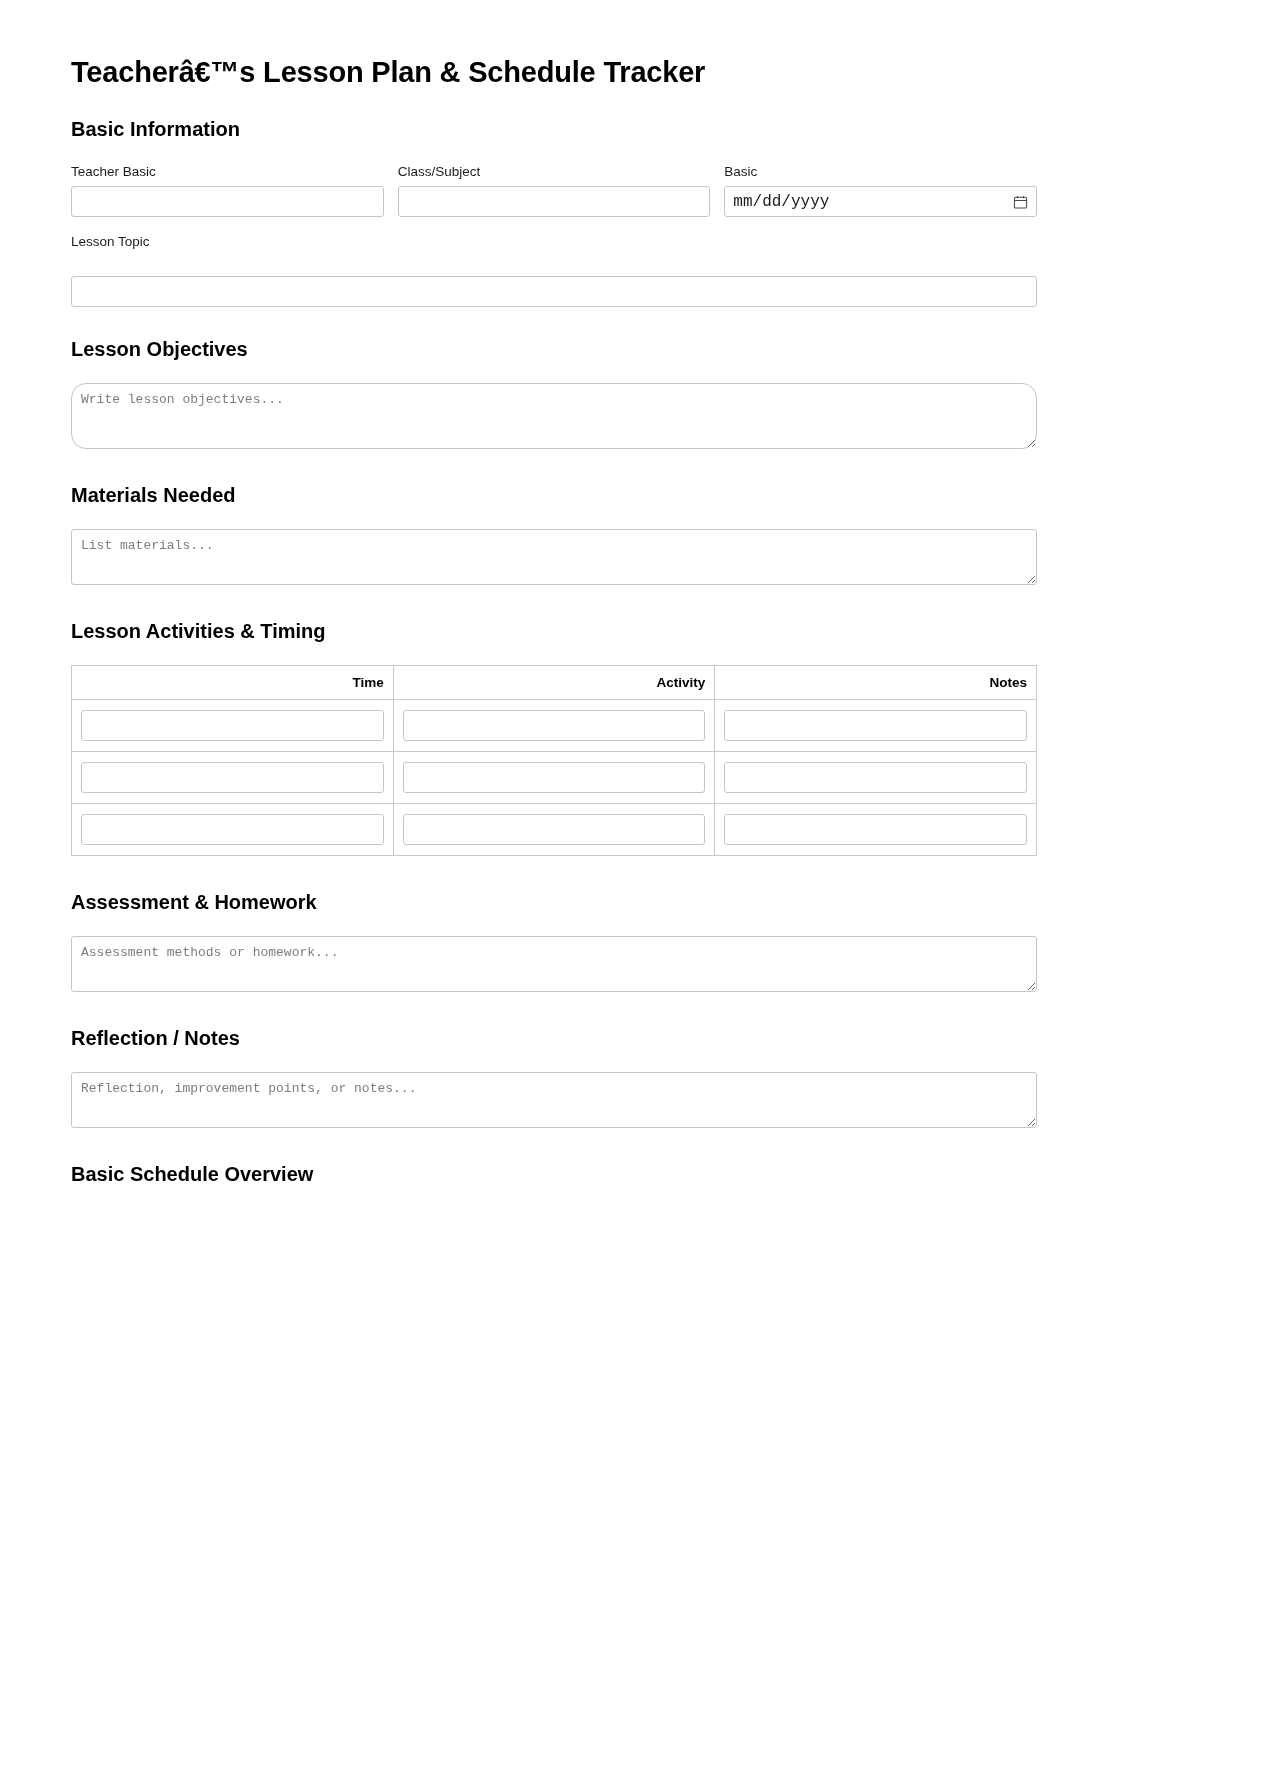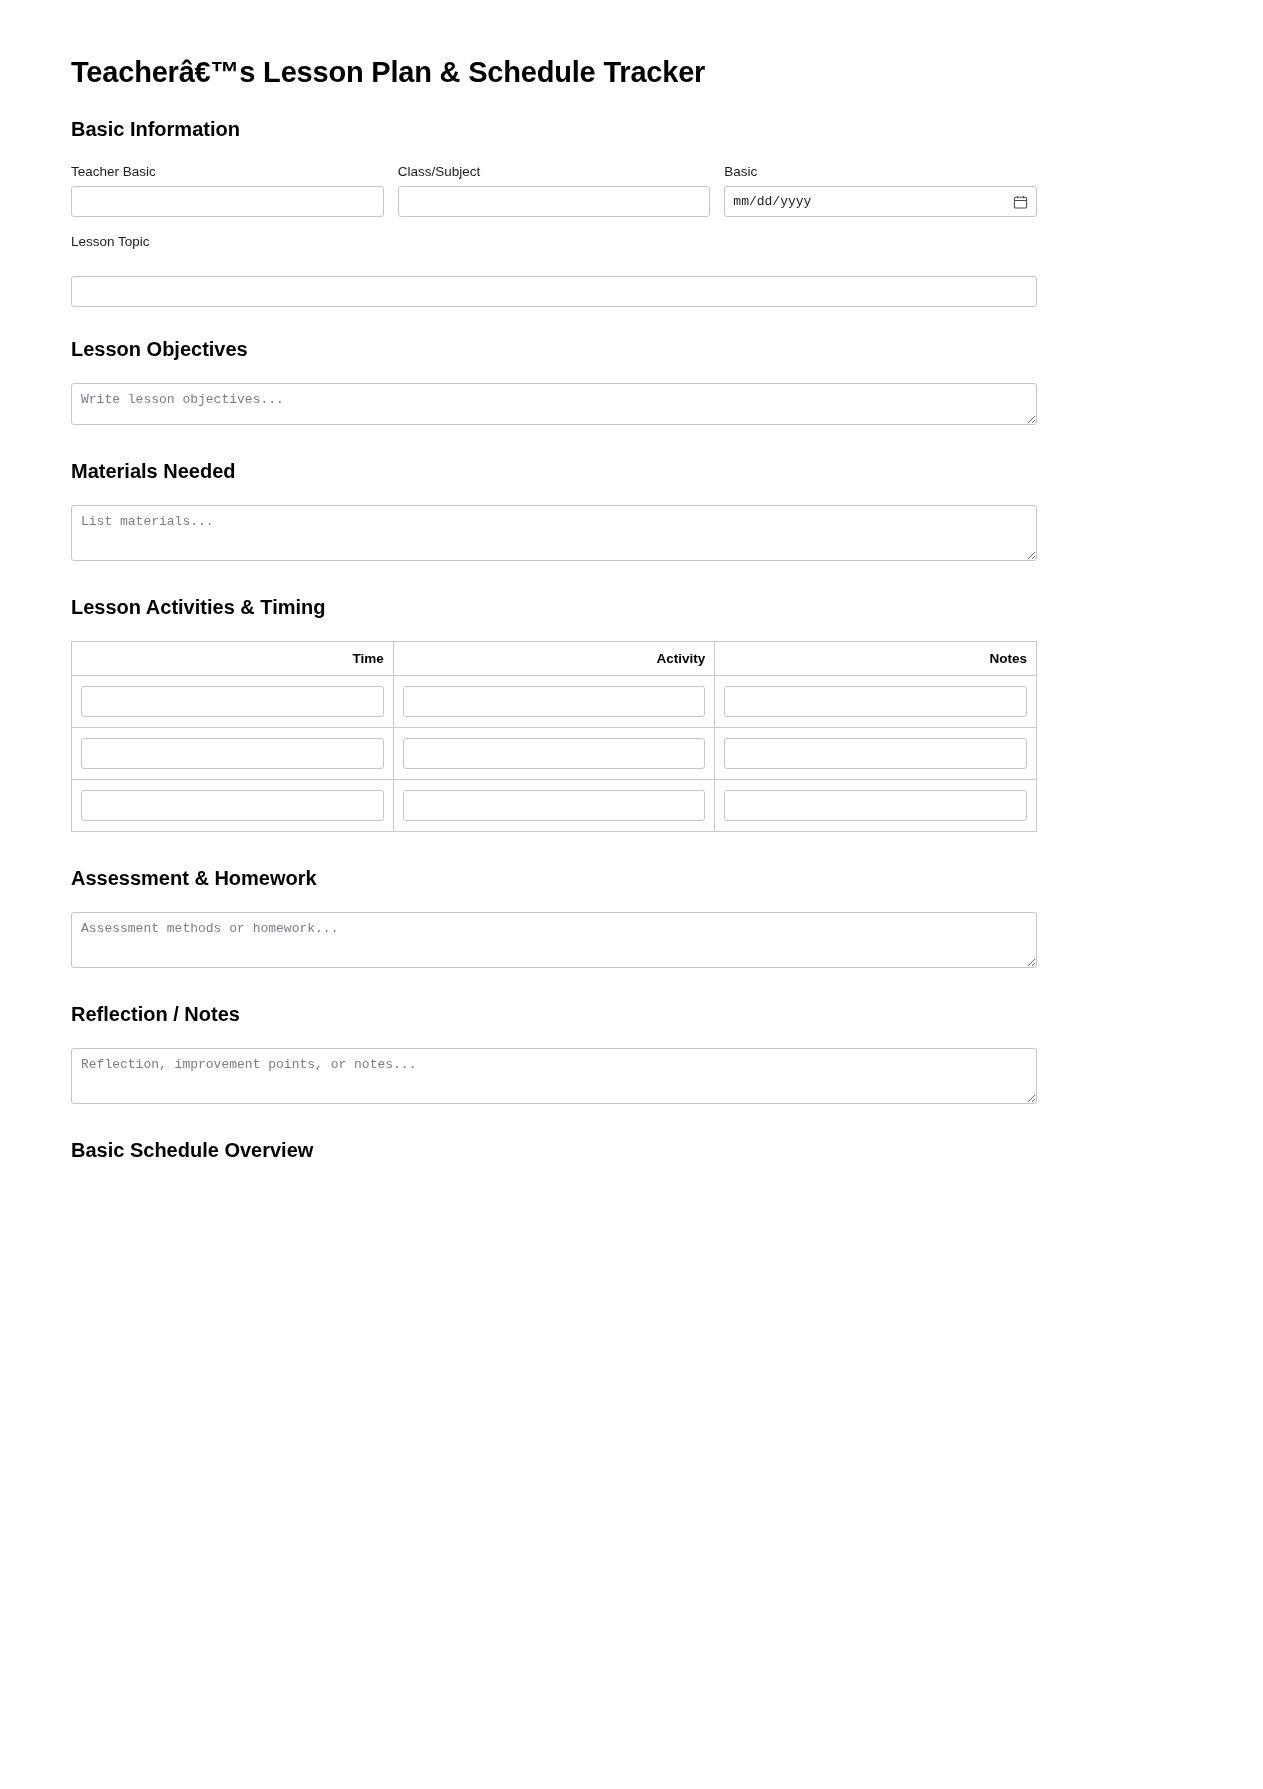--- a/index.html
+++ b/index.html
@@ -83,21 +83,21 @@
     box-sizing: border-box;
     width: 100%;
     height: 31px;
     border: 1px solid #c6c6c6;
     border-radius: 3px;
     background: #ffffff;
     display: flex;
     align-items: center;
     padding: 0 8px;
     font-family: "Liberation Mono", monospace;
-    font-size: 13px;
+    font-size: 16px;
     color: #1a1a1a;
     letter-spacing: 0px;
   }
   .date-picker-icon {
     position: absolute;
     right: 9px;
     top: 50%;
     transform: translateY(-50%);
     width: 15px;
     height: 15px;
@@ -115,21 +115,21 @@
     line-height: 17px;
     color: #111;
     resize: vertical;
     outline: none;
     display: block;
   }
   textarea.area::placeholder {
     color: #7a7d85;
     opacity: 1;
   }
-  textarea.h-sm { height: 42px; }
+  textarea.h-sm { height: 66px; border-radius: 15px; }
   textarea.h-md { height: 56px; }
   .activities-table {
     width: 100%;
     border-collapse: collapse;
     border: 1px solid #c9c9c9;
     table-layout: fixed;
   }
   .activities-table th {
     text-align: right;
     font-size: 13.5px;

